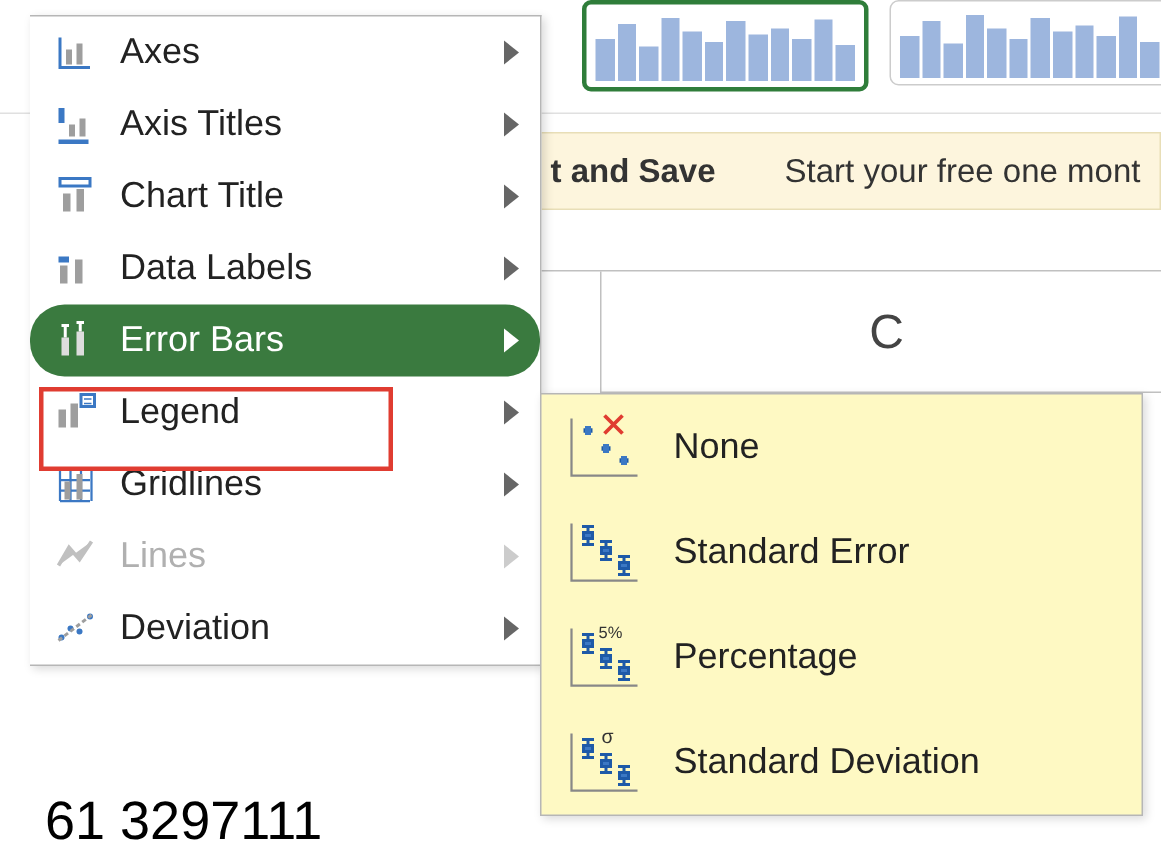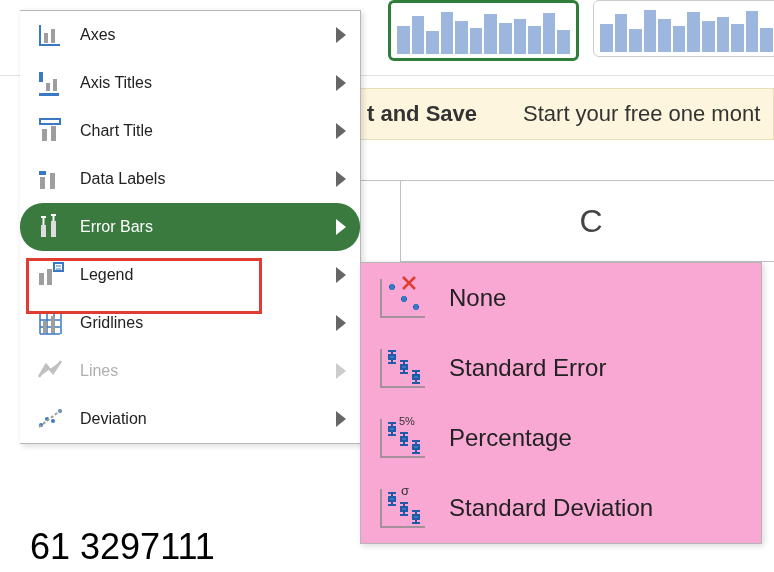--- a/index.html
+++ b/index.html
@@ -102,21 +102,21 @@
     background:#fff;
     border:1px solid #b6b6b6;
     border-left:none;
     box-shadow: 2px 2px 6px rgba(0,0,0,.15);
   }
   .menu-item {
     display:flex;
     align-items:center;
     height:48px;
     padding: 0 14px 0 14px;
-    font-size:16px;
+    font-size:24px;
     color:#222;
     position:relative;
     cursor:default;
   }
   .menu-item.disabled { color:#b0b0b0; }
   .menu-item.active { background:#3a7a3f; color:#fff;border-radius:23px; }
   .menu-item .label { flex:1; margin-left:14px; }
   .menu-item .arrow {
     width:0;height:0;
     border-top:8px solid transparent;
@@ -140,21 +140,21 @@
     border:3px solid #e03c31;
     pointer-events:none;
     z-index:40;
   }
   
   .submenu {
     position:absolute;
     top:262px;
     left:360px;
     width:400px;
-    background:#f9a8d4;
+    background:#fef9c3;
     border:1px solid #b6b6b6;
     box-shadow: 2px 2px 6px rgba(0,0,0,.15);
     z-index:30;
   }
   .sub-item {
     display:flex;
     align-items:center;
     height:70px;
     padding:0 14px;
     font-size:24px;

